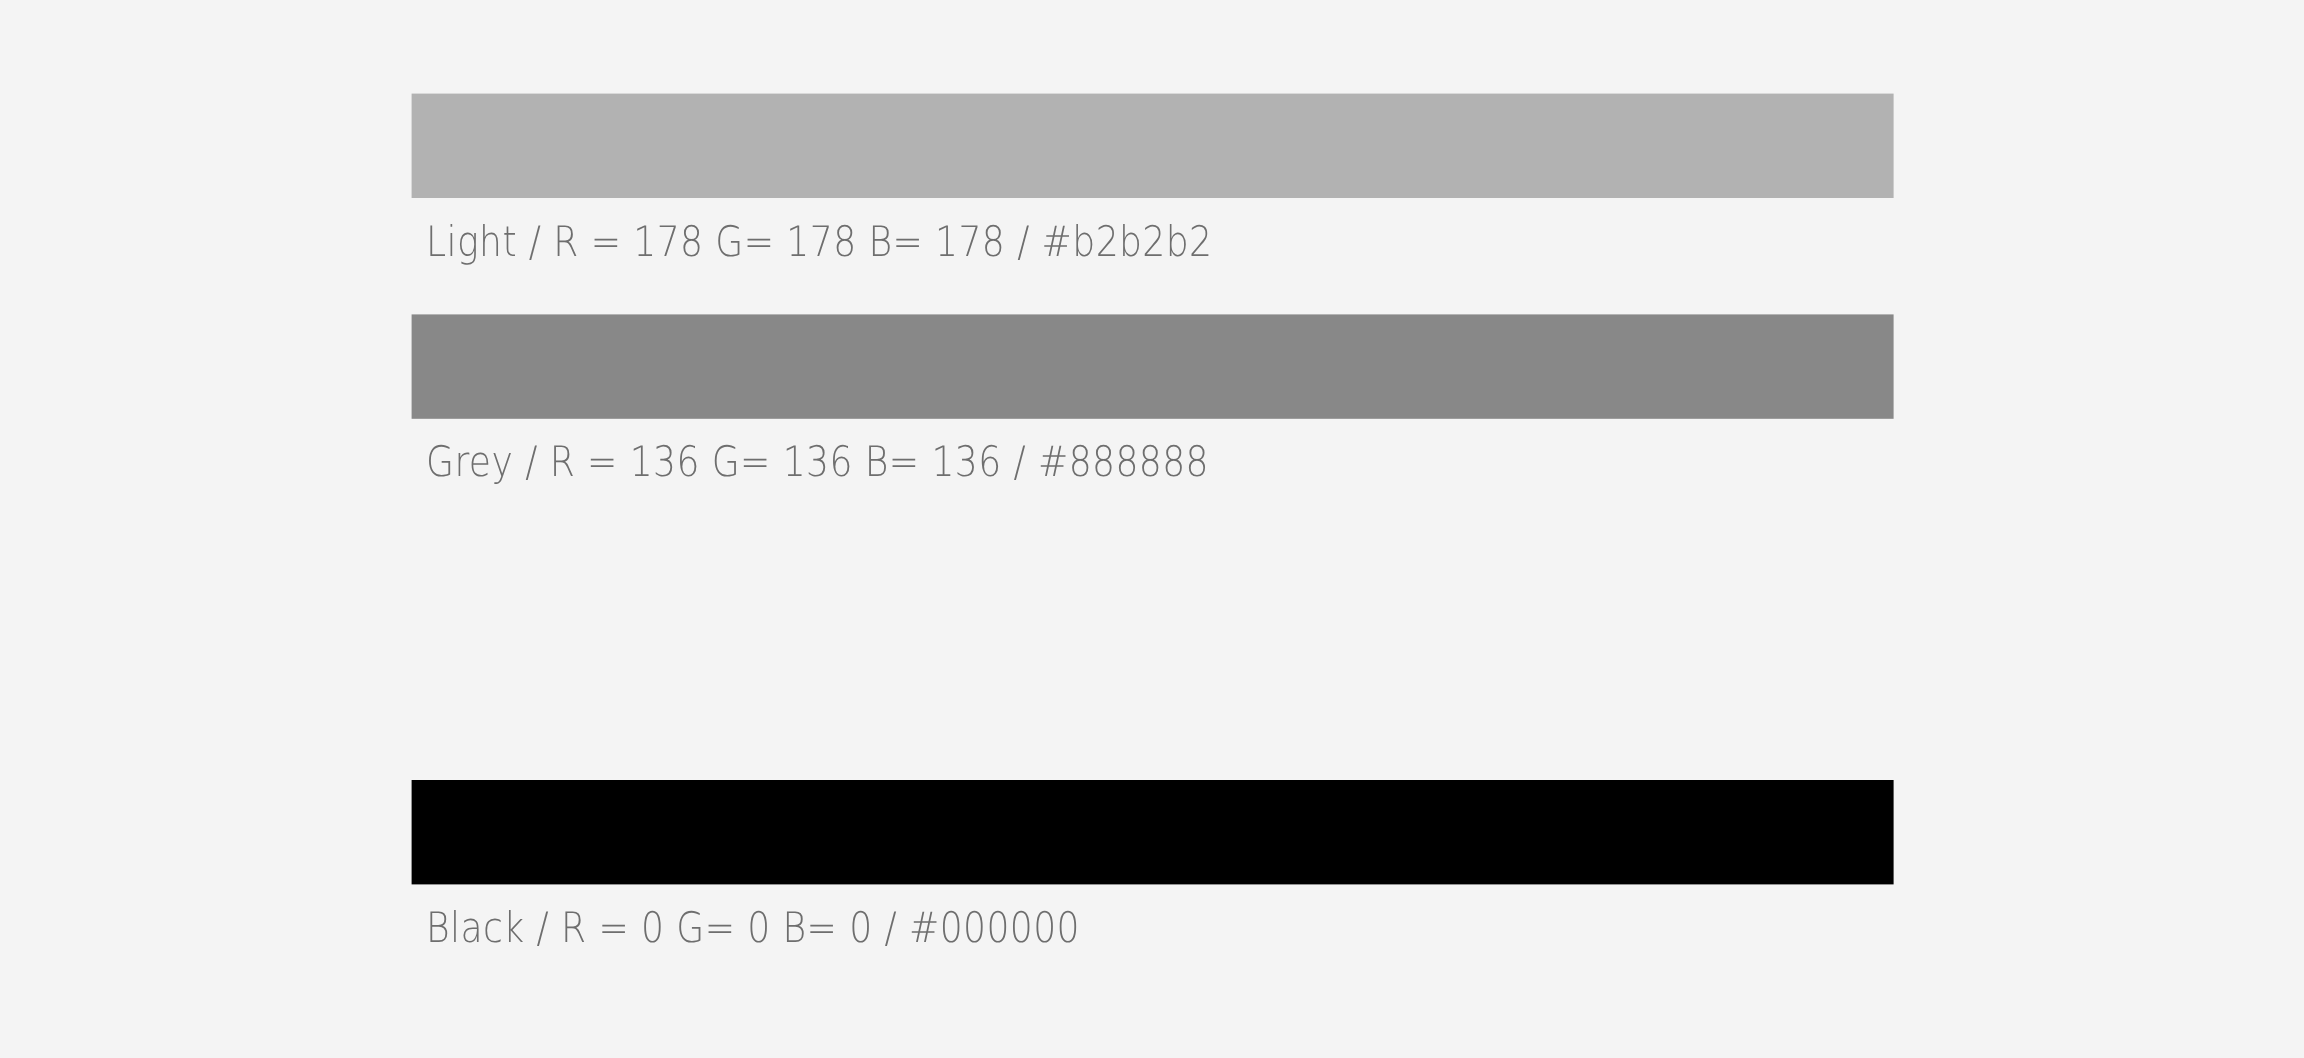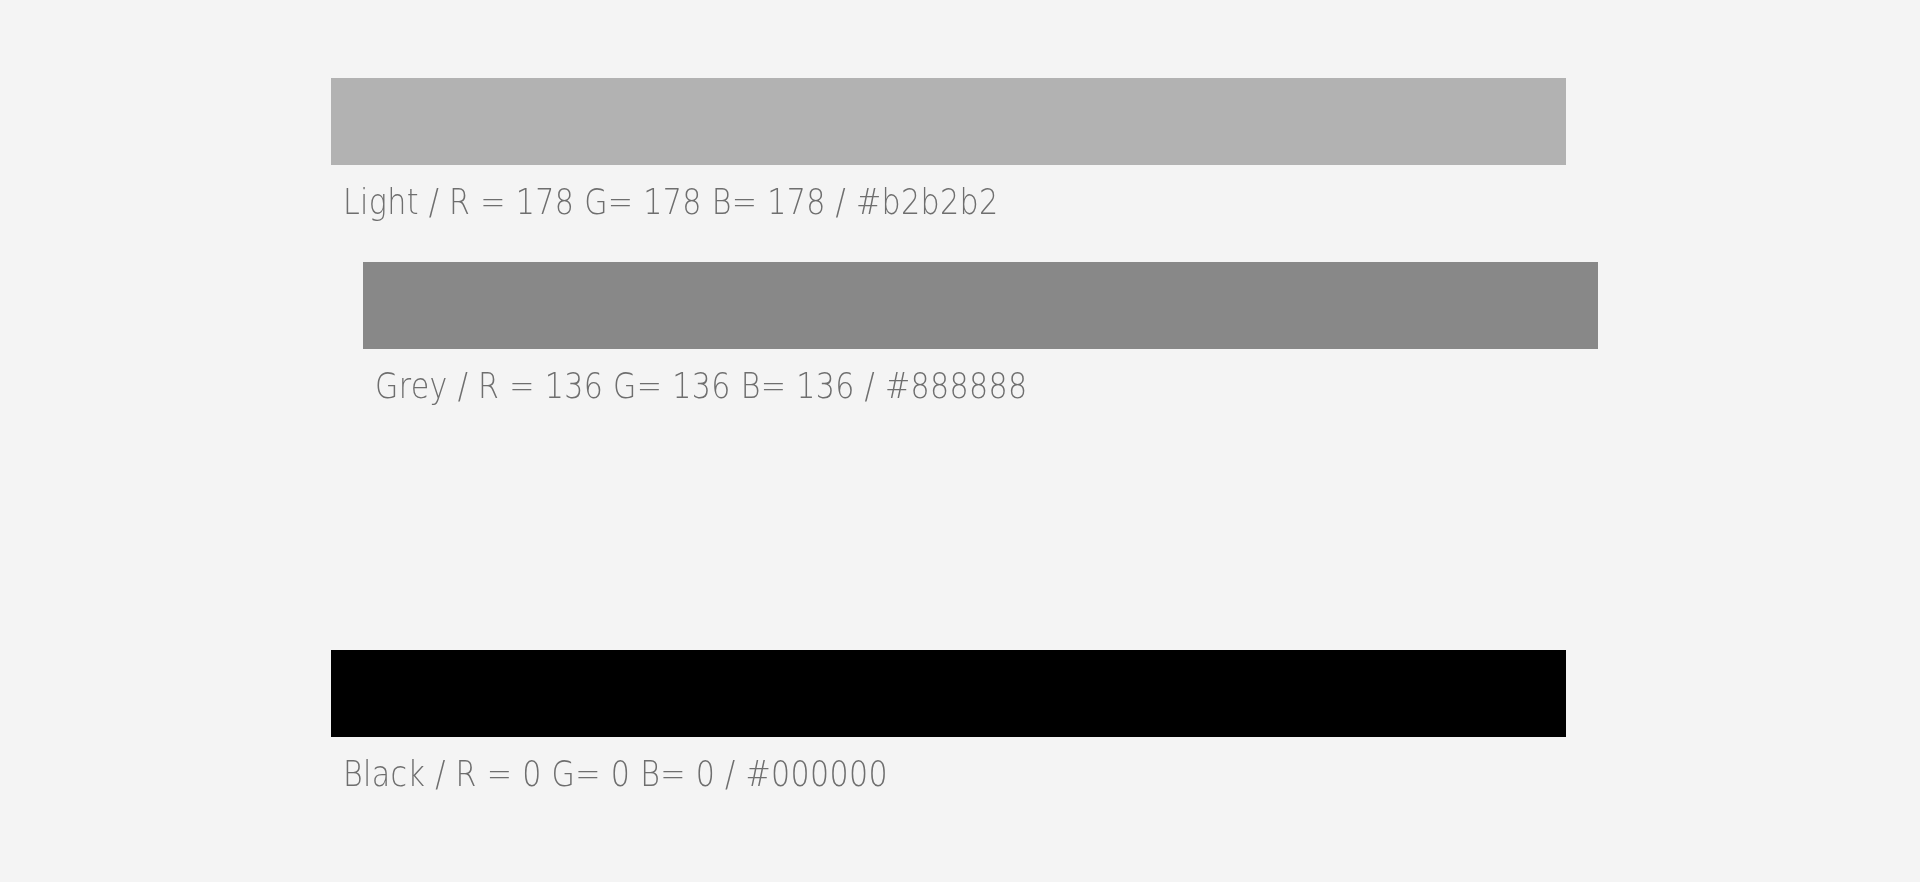--- a/index.html
+++ b/index.html
@@ -17,21 +17,21 @@
 
   #palette-board {
     position: relative;
     width: 1920px;
     height: 882px;
     background: #f4f4f4;
   }
 
   .swatch-row {
     position: absolute;
-    left: 331px;
+    left: 343px;
     width: 1144px;
   }
 
   .swatch-chip {
     width: 1235px;
     box-sizing: border-box;
   }
 
   .swatch-caption {
     position: absolute;
@@ -46,21 +46,21 @@
     transform-origin: left center;
     -webkit-font-smoothing: antialiased;
   }
 
   
   #row-light          { top: 78px; }
   #row-light .swatch-chip { height: 87px; background: #b2b2b2; }
   #row-light .swatch-caption { top: 104px; }
 
   
-  #row-grey           { top: 262px; margin-left: 32px; }
+  #row-grey           { top: 262px; }
   #row-grey .swatch-chip  { height: 87px; background: #888888; }
   #row-grey .swatch-caption { top: 104px; }
 
   
   #row-semi           { top: 452px; }
   #row-semi .swatch-chip  { height: 87px; background: #353535; }
   #row-semi .swatch-caption { top: 104px; }
 
   
   #row-black          { top: 650px; border-radius: 13px; }

